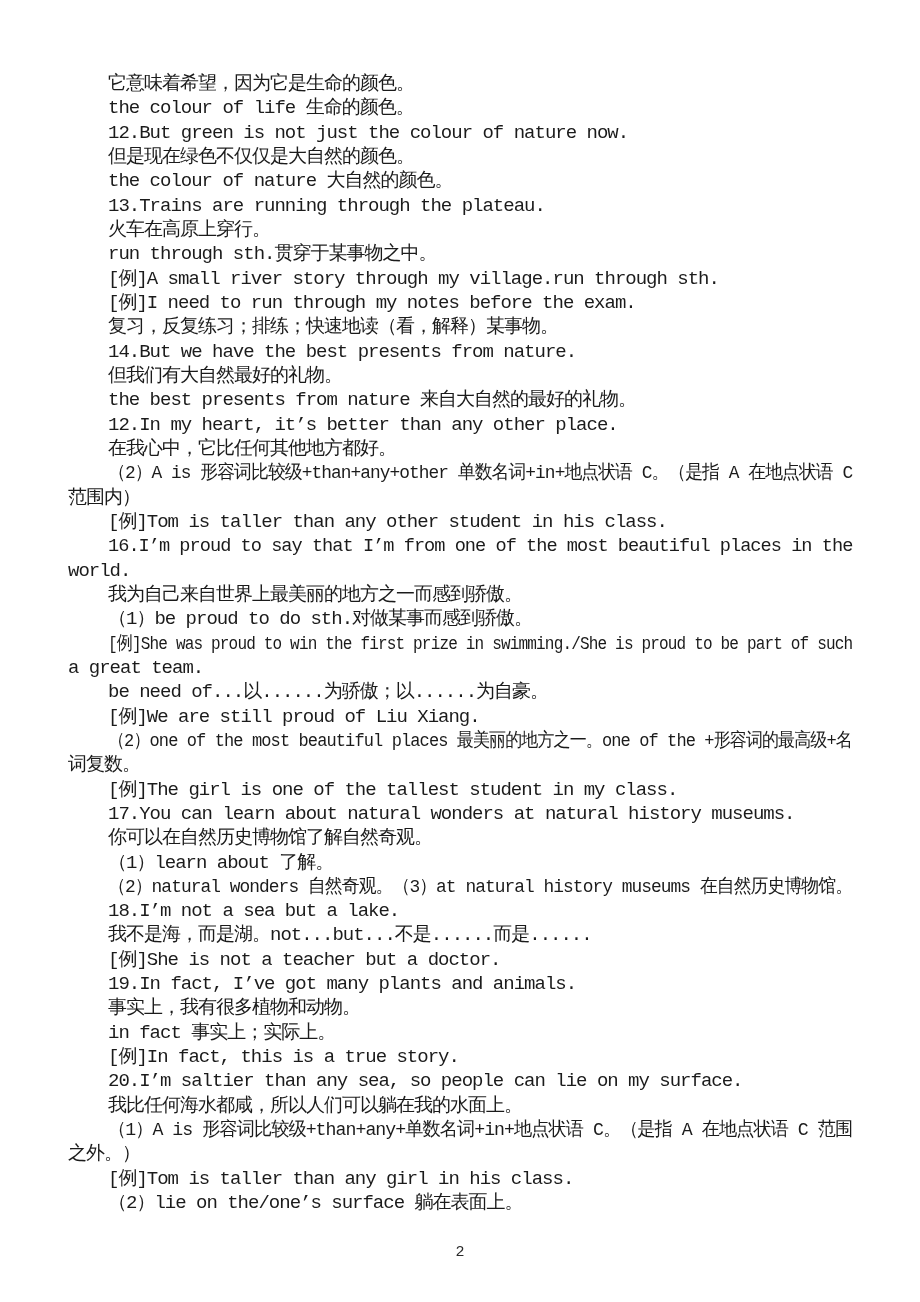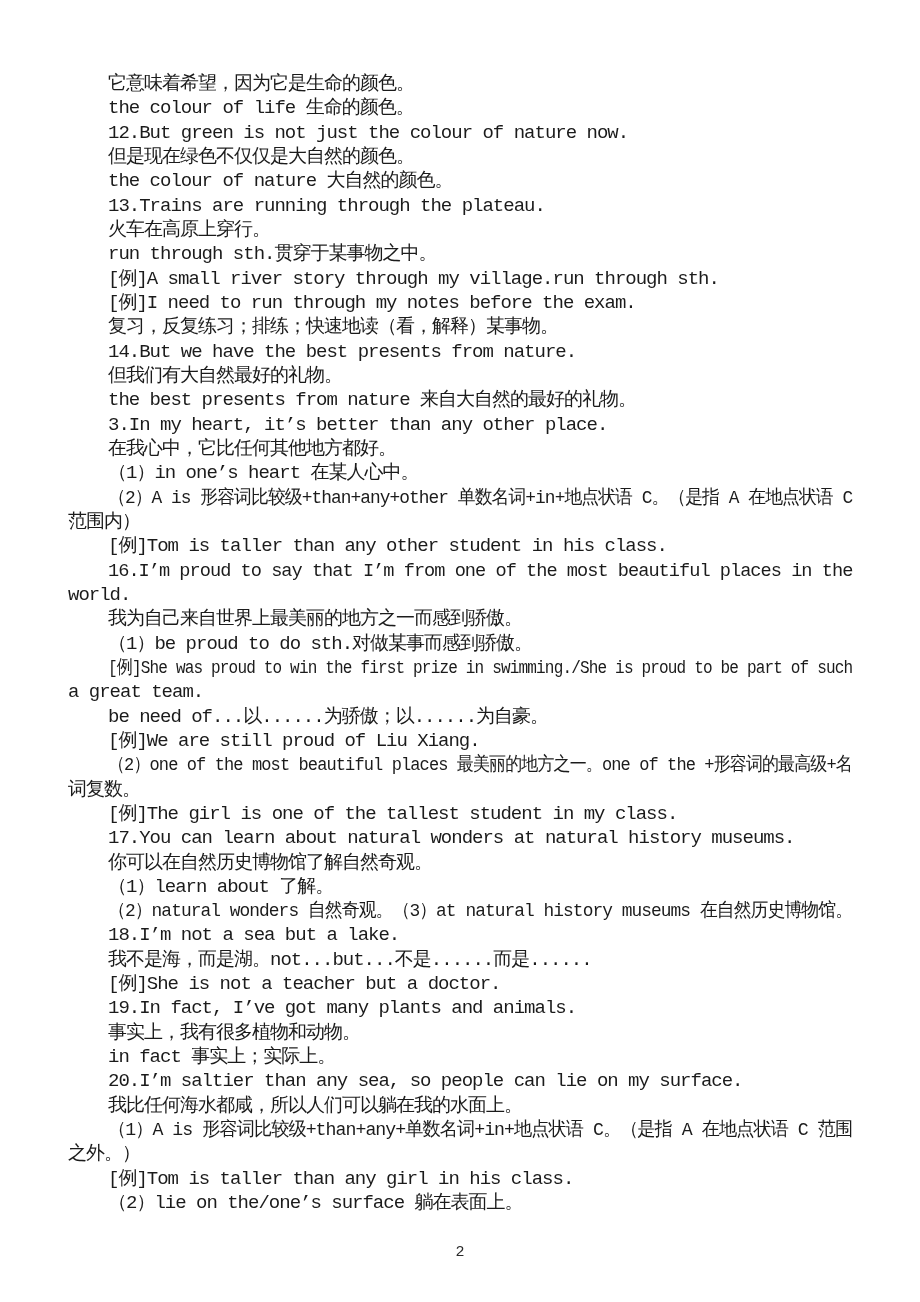--- a/index.html
+++ b/index.html
@@ -62,23 +62,22 @@
       <div class="line indent"><span class="line-text">the colour of nature 大自然的颜色。</span></div>
       <div class="line indent"><span class="line-text">13.Trains are running through the plateau.</span></div>
       <div class="line indent"><span class="line-text">火车在高原上穿行。</span></div>
       <div class="line indent"><span class="line-text">run through sth.贯穿于某事物之中。</span></div>
       <div class="line indent"><span class="line-text">[例]A small river story through my village.run through sth.</span></div>
       <div class="line indent"><span class="line-text">[例]I need to run through my notes before the exam.</span></div>
       <div class="line indent"><span class="line-text">复习，反复练习；排练；快速地读（看，解释）某事物。</span></div>
       <div class="line indent"><span class="line-text">14.But we have the best presents from nature.</span></div>
       <div class="line indent"><span class="line-text">但我们有大自然最好的礼物。</span></div>
       <div class="line indent"><span class="line-text">the best presents from nature 来自大自然的最好的礼物。</span></div>
-      <div class="line indent"><span class="line-text">3.In my heart, it’s better than any other place.</span></div>
+      <div class="line indent"><span class="line-text">12.In my heart, it’s better than any other place.</span></div>
       <div class="line indent"><span class="line-text">在我心中，它比任何其他地方都好。</span></div>
-      <div class="line indent"><span class="line-text">（1）in one’s heart 在某人心中。</span></div>
       <div class="line indent"><span class="line-text" style="transform-origin: 0px 0px; transform: scaleX(0.938209);">（2）A is 形容词比较级+than+any+other 单数名词+in+地点状语 C。（是指 A 在地点状语 C</span></div>
       <div class="line"><span class="line-text">范围内）</span></div>
       <div class="line indent"><span class="line-text">[例]Tom is taller than any other student in his class.</span></div>
       <div class="line indent"><span class="line-text" style="transform-origin: 0px 0px; transform: scaleX(0.980237);">16.I’m proud to say that I’m from one of the most beautiful places in the</span></div>
       <div class="line"><span class="line-text">world.</span></div>
       <div class="line indent"><span class="line-text">我为自己来自世界上最美丽的地方之一而感到骄傲。</span></div>
       <div class="line indent"><span class="line-text">（1）be proud to do sth.对做某事而感到骄傲。</span></div>
       <div class="line indent"><span class="line-text" style="transform-origin: 0px 0px; transform: scaleX(0.844495);">[例]She was proud to win the first prize in swimming./She is proud to be part of such</span></div>
       <div class="line"><span class="line-text">a great team.</span></div>
       <div class="line indent"><span class="line-text">be need of...以......为骄傲；以......为自豪。</span></div>
@@ -89,20 +88,21 @@
       <div class="line indent"><span class="line-text">17.You can learn about natural wonders at natural history museums.</span></div>
       <div class="line indent"><span class="line-text">你可以在自然历史博物馆了解自然奇观。</span></div>
       <div class="line indent"><span class="line-text">（1）learn about 了解。</span></div>
       <div class="line indent"><span class="line-text" style="transform-origin: 0px 0px; transform: scaleX(0.939394);">（2）natural wonders 自然奇观。（3）at natural history museums 在自然历史博物馆。</span></div>
       <div class="line indent"><span class="line-text">18.I’m not a sea but a lake.</span></div>
       <div class="line indent"><span class="line-text">我不是海，而是湖。not...but...不是......而是......</span></div>
       <div class="line indent"><span class="line-text">[例]She is not a teacher but a doctor.</span></div>
       <div class="line indent"><span class="line-text">19.In fact, I’ve got many plants and animals.</span></div>
       <div class="line indent"><span class="line-text">事实上，我有很多植物和动物。</span></div>
       <div class="line indent"><span class="line-text">in fact 事实上；实际上。</span></div>
+      <div class="line indent"><span class="line-text">[例]In fact, this is a true story.</span></div>
       <div class="line indent"><span class="line-text">20.I’m saltier than any sea, so people can lie on my surface.</span></div>
       <div class="line indent"><span class="line-text">我比任何海水都咸，所以人们可以躺在我的水面上。</span></div>
       <div class="line indent"><span class="line-text" style="transform-origin: 0px 0px; transform: scaleX(0.957529);">（1）A is 形容词比较级+than+any+单数名词+in+地点状语 C。（是指 A 在地点状语 C 范围</span></div>
       <div class="line"><span class="line-text">之外。）</span></div>
       <div class="line indent"><span class="line-text">[例]Tom is taller than any girl in his class.</span></div>
       <div class="line indent"><span class="line-text">（2）lie on the/one’s surface 躺在表面上。</span></div>
     </div>
   <div class="footer">2</div>
 </div>
 

